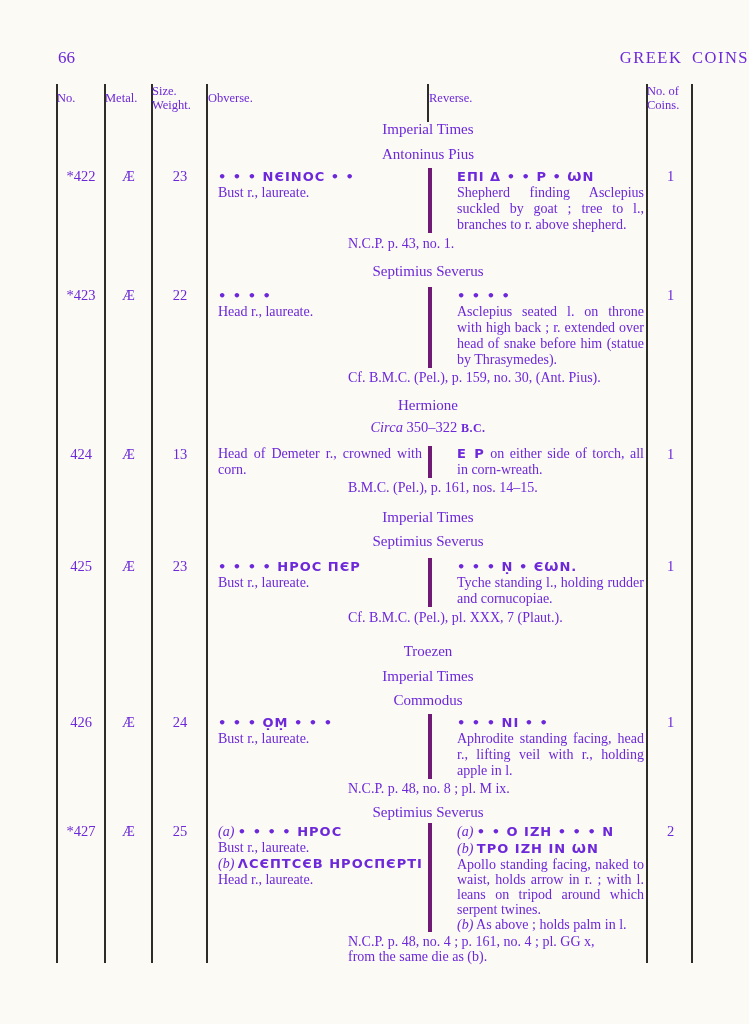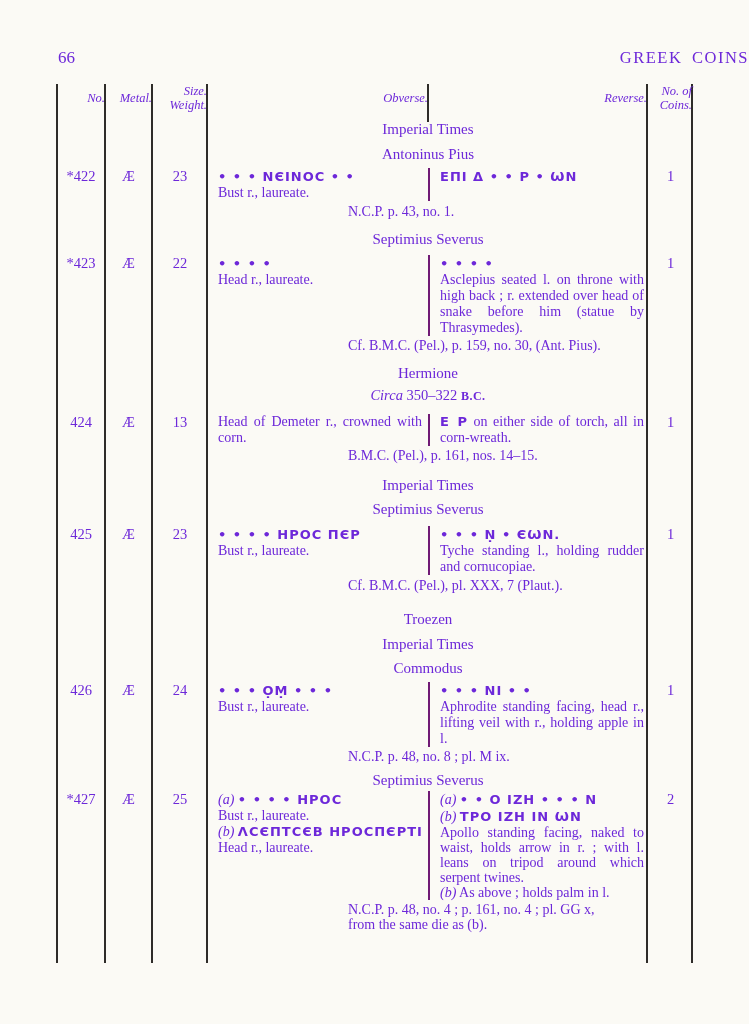--- a/index.html
+++ b/index.html
@@ -20,21 +20,21 @@
   
   .vr{position:absolute;top:84px;width:2px;height:879px;background:#2e2c29;}
   .vr.r1{left:56px;}
   .vr.r2{left:104px;}
   .vr.r3{left:151px;}
   .vr.r4{left:206px;}
   .vr.r5{left:646px;}
   .vr.r6{left:691px;}
   .vr.r7{left:427px;height:38px;}
   
-  .colhead{position:absolute;font-size:12.5px;line-height:14px;text-align:right;font-style:italic;}
+  .colhead{position:absolute;font-size:12.5px;line-height:14px;text-align:left;}
   .ch-no{left:57px;top:91px;width:48px;}
   .ch-metal{left:105px;top:91px;width:47px;}
   .ch-size{left:152px;top:84px;width:55px;}
   .ch-obv{left:208px;top:91px;width:220px;}
   .ch-rev{left:429px;top:91px;width:218px;}
   .ch-cnt{left:647px;top:84px;width:45px;}
   
   #content{position:absolute;left:0;top:112px;width:749px;}
   .heading{margin-left:208px;width:440px;text-align:center;
            font-size:15px;line-height:18px;}
@@ -43,21 +43,21 @@
   .subheading .it{font-style:italic;}
   .subheading .sc{font-size:12px;letter-spacing:0.5px;font-weight:bold;}
   .reference{margin-left:348px;width:306px;font-size:14px;line-height:16px;
              white-space:pre;}
   .reference.tight{line-height:15px;}
   
   .entry{display:grid;grid-template-columns:48px 47px 56px 220px 220px 45px;
          margin-left:57px;width:636px;}
   .c-no,.c-metal,.c-size,.c-cnt{text-align:center;font-size:14.5px;line-height:17px;}
   .c-obv{padding:0 6px 0 10px;}
-  .c-rev{border-left:2px solid #701a75;padding:0 4px 0 10px;}
+  .c-rev{border-left:4px solid #701a75;padding:0 4px 0 25px;}
   .legend{font-family:"DejaVu Sans",sans-serif;font-weight:bold;
           font-size:13px;line-height:17px;letter-spacing:1px;white-space:nowrap;}
   .legend .pfx{font-family:"Liberation Serif","DejaVu Serif",serif;
                font-style:italic;font-weight:normal;font-size:14px;letter-spacing:0;}
   .desc{font-size:14px;line-height:16px;text-align:justify;}
   .tightrow .desc{line-height:15px;}
   .desc .pfx{font-style:italic;}
   .desc .leg-inline{font-family:"DejaVu Sans",sans-serif;font-weight:bold;
                     font-size:13px;letter-spacing:1px;}
 </style>
@@ -96,20 +96,21 @@
       <div class="entry" style="margin-top: 5px;">
         <div class="c-no">*422</div>
         <div class="c-metal">Æ</div>
         <div class="c-size">23</div>
         <div class="c-obv">
           <div class="legend"><span>• • • ΝЄΙΝΟС • •</span></div>
           <div class="desc">Bust r., laureate.</div>
         </div>
         <div class="c-rev">
           <div class="legend"><span>ΕΠΙ Δ • • Ρ • ѠΝ</span></div>
+          <div class="desc">Shepherd finding Asclepius suckled by goat ; tree to l., branches to r. above shepherd.</div>
         </div>
         <div class="c-cnt">1</div>
       </div>
       <div class="reference" style="margin-top: 3px;">N.C.P. p. 43, no. 1.</div>
       <div class="heading" style="margin-top: 10px;">Septimius Severus</div>
       <div class="entry" style="margin-top: 7px;">
         <div class="c-no">*423</div>
         <div class="c-metal">Æ</div>
         <div class="c-size">22</div>
         <div class="c-obv">

